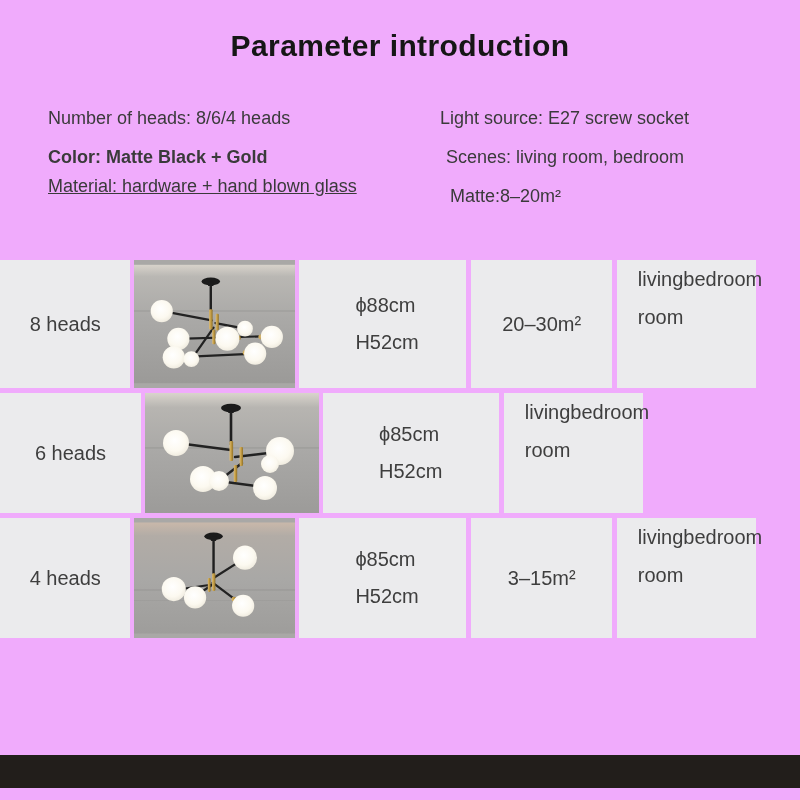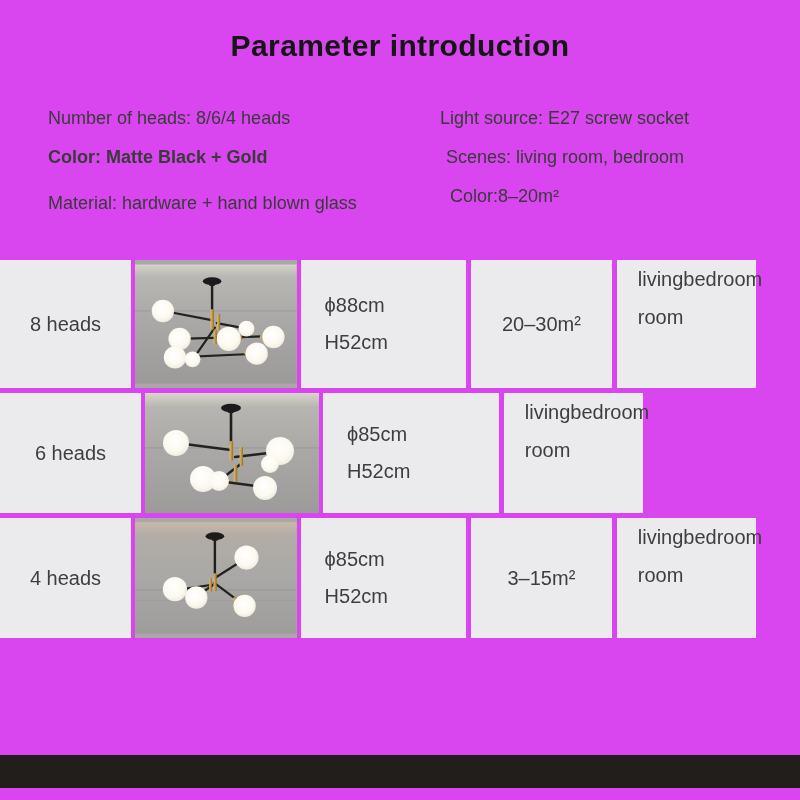--- a/index.html
+++ b/index.html
@@ -1,60 +1,60 @@
 <!DOCTYPE html>
 <html><head>
 <meta charset="utf-8">
 <style>
   html,body{margin:0;padding:0;background:#ffffff;}
   .page{
-    position:relative;width:800px;height:800px;background:#d946ef;overflow:hidden;
+    position:relative;width:800px;height:800px;background:#f0abfc;overflow:hidden;
     font-family:"Liberation Sans","DejaVu Sans",sans-serif;color:#3e3e3e;
   }
   .title{
     position:absolute;top:28px;left:0;width:800px;margin:0;
     text-align:center;font-size:30px;line-height:36px;font-weight:600;
     color:#161616;letter-spacing:.4px;
   }
   .spec-line{position:absolute;font-size:18px;line-height:23px;color:#3a3a3a;white-space:nowrap;}
   .sl1{left:48px;top:107px;}
   .sl2{left:48px;top:146px;font-weight:bold;}
-  .sl3{left:48px;top:192px;}
+  .sl3{left:48px;top:175px;text-decoration:underline;}
   .sr1{left:440px;top:107px;}
   .sr2{left:446px;top:146px;}
   .sr3{left:450px;top:185px;}
 
   .spec-table{position:absolute;left:0;top:260px;width:756px;}
   .t-row{display:flex;margin-bottom:5px;}
   .cell{background:#ebebed;display:flex;align-items:center;box-sizing:border-box;font-size:20px;color:#3e3e3e;}
   .r1 .cell{height:128px;}
   .r2 .cell,.r3 .cell{height:120px;}
   .c1{width:141px;margin-right:4px;justify-content:center;}
   .c2{width:174px;margin-right:4px;padding:0;background:#a9a8a6;overflow:hidden;}
   .c2 svg{display:block;}
-  .c3{width:176px;margin-right:5px;flex-direction:column;align-items:flex-start;justify-content:center;padding-left:24px;line-height:37px;}
+  .c3{width:176px;margin-right:5px;flex-direction:column;align-items:flex-start;justify-content:center;padding-left:56px;line-height:37px;}
   .c4{width:152px;margin-right:5px;justify-content:center;}
   .c5{width:139px;flex-direction:row;align-items:flex-start;justify-content:center;padding-left:27px;line-height:38px;}
 
   .footer-bar{position:absolute;left:0;top:755px;width:800px;height:33px;background:#221e1b;}
 </style>
 </head>
 <body>
 
 <div class="page">
 
   <h1 class="title">Parameter introduction</h1>
 
   <div>
     <div class="spec-line sl1">Number of heads: 8/6/4 heads</div>
     <div class="spec-line sl2">Color: Matte Black + Gold</div>
     <div class="spec-line sl3">Material: hardware + hand blown glass</div>
     <div class="spec-line sr1">Light source: E27 screw socket</div>
     <div class="spec-line sr2">Scenes: living room, bedroom</div>
-    <div class="spec-line sr3">Color:8–20m²</div>
+    <div class="spec-line sr3">Matte:8–20m²</div>
   </div>
 
   <div class="spec-table">
 
     <div class="t-row r1">
       <div class="cell c1">8 heads</div>
       <div class="cell c2">
         <svg width="174" height="128" viewBox="0 0 174 128">
           <defs>
             <linearGradient id="bg1" x1="0" y1="0" x2="0" y2="1">

